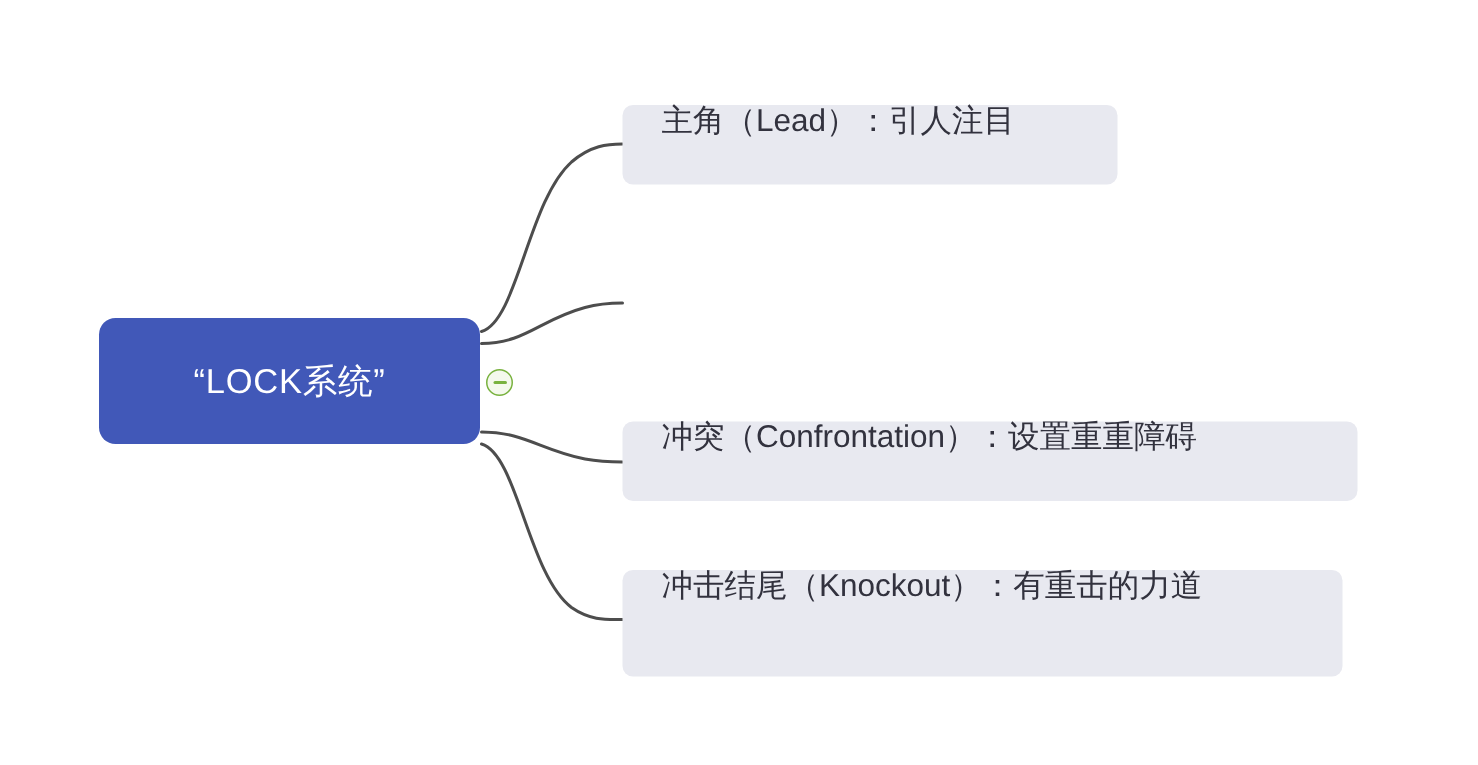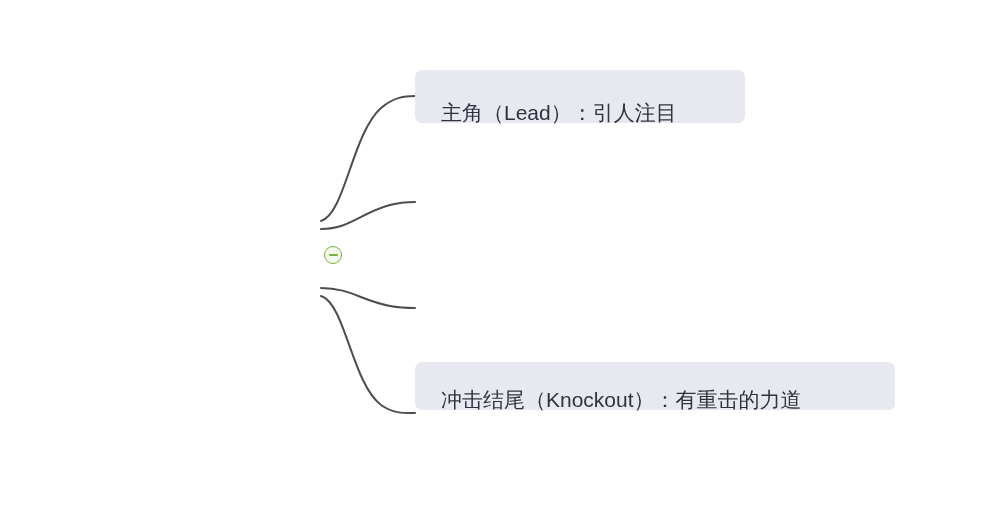--- a/index.html
+++ b/index.html
@@ -66,55 +66,61 @@
     width: 9px;
     height: 1.6px;
     background: #79b23f;
     border-radius: 1px;
   }
   .branch-node {
     position: absolute;
     background: #e8e9f0;
     border-radius: 7px;
     display: flex;
-    align-items: flex-end;
+    align-items: flex-start;
     box-sizing: border-box;
     padding: 0 26px;
   }
   .branch-node-label {
     color: #32323e;
     font-size: 21px;
     white-space: nowrap;
     line-height: 1;
   }
   .branch-1 { left: 415px; top: 70px;  width: 330px; height: 53px; }
   .branch-2 { left: 415px; top: 176px; width: 430px; height: 53px; }
   .branch-3 { left: 415px; top: 281px; width: 490px; height: 53px; }
-  .branch-4 { left: 415px; top: 362px; width: 480px; height: 48px; }
+  .branch-4 { left: 415px; top: 380px; width: 480px; height: 71px; }
 </style>
 </head>
 <body>
 
 <div id="mindmap-canvas">
 
   <svg id="connector-layer" width="985" height="510" viewBox="0 0 985 510" fill="none" xmlns="http://www.w3.org/2000/svg">
     <path d="M 321 221 C 345 214, 352 134, 381 108 C 394 97, 405 96, 415 96" stroke="#4d4d4d" stroke-width="2" fill="none" stroke-linecap="round"></path>
     <path d="M 321 229 C 350 229, 360 213, 390 205 C 401 202, 408 202, 415 202" stroke="#4d4d4d" stroke-width="2" fill="none" stroke-linecap="round"></path>
     <path d="M 321 288 C 350 288, 360 300, 390 306 C 401 308, 408 308, 415 308" stroke="#4d4d4d" stroke-width="2" fill="none" stroke-linecap="round"></path>
     <path d="M 321 296 C 345 303, 352 383, 381 405 C 394 414, 405 413, 415 413" stroke="#4d4d4d" stroke-width="2" fill="none" stroke-linecap="round"></path>
   </svg>
 
+  <div class="root-node">
+    <span class="root-node-label">“LOCK系统”</span>
+  </div>
 
   <div class="collapse-toggle">
     <span class="minus-bar"></span>
   </div>
 
   <div class="branch-node branch-1">
     <span class="branch-node-label">主角（Lead）：引人注目</span>
   </div>
 
 
+  <div class="branch-node branch-3">
+    <span class="branch-node-label">冲突（Confrontation）：设置重重障碍</span>
+  </div>
 
   <div class="branch-node branch-4">
     <span class="branch-node-label">冲击结尾（Knockout）：有重击的力道</span>
   </div>
 
 </div>
 
 </body></html>

